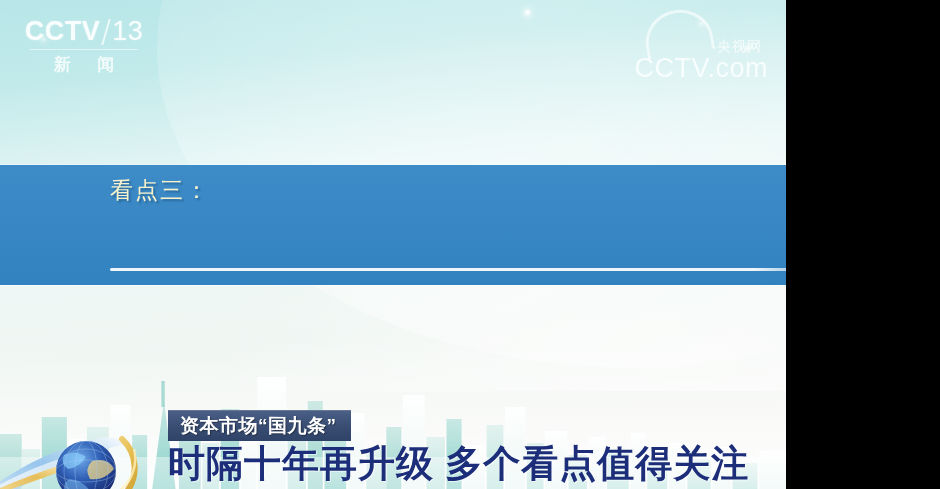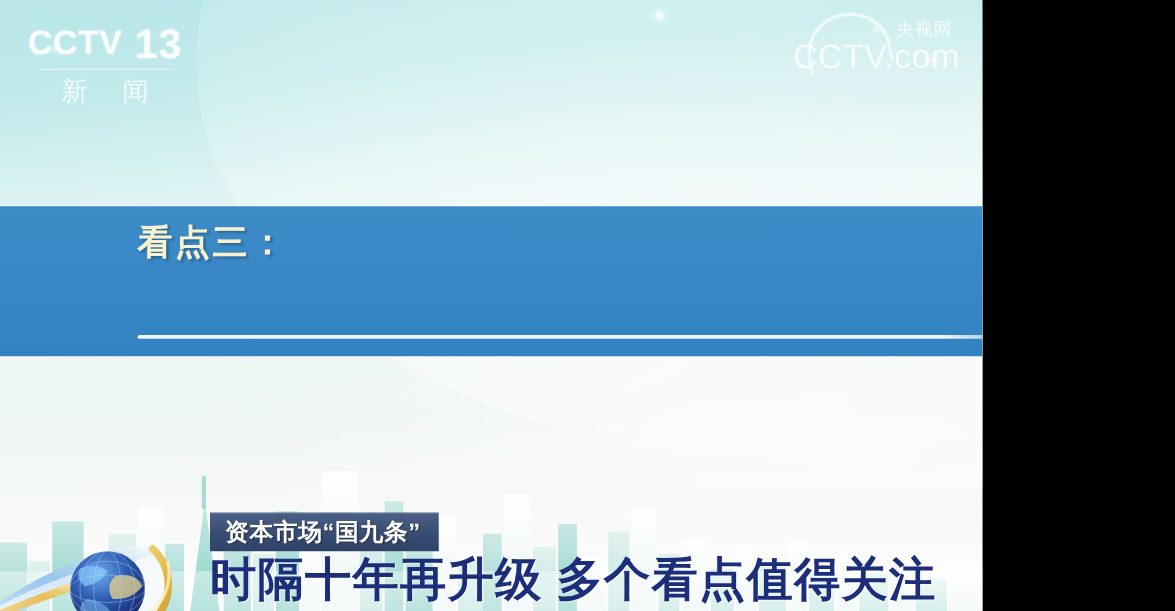--- a/index.html
+++ b/index.html
@@ -104,52 +104,53 @@
   }
   #cctv-logo .slash {
     display: inline-block;
     width: 2px;
     height: 26px;
     background: rgba(255,255,255,.75);
     transform: skewX(-16deg);
     margin: 0 1px;
   }
   #cctv-logo .num {
-    font-size: 33px;
-    font-weight: bold;
+    font-size: 27px;
+    font-weight: normal;
   }
   #cctv-logo .rule {
     height: 1px;
     background: rgba(255,255,255,.55);
     margin: 4px 6px 3px 6px;
   }
   #cctv-logo .row2 {
-    font-size: 21px;
+    font-size: 17px;
     letter-spacing: 11px;
     text-indent: 11px;
-    font-weight: normal;
+    font-weight: bold;
     color: rgba(255,255,255,0.80);
   }
 
   
   #cctv-com {
     position: absolute;
     right: 18px;
     top: 16px;
     color: rgba(255,255,255,0.78);
     user-select: none;
     text-align: right;
   }
   #cctv-com .wm-top {
     font-size: 14px;
     font-weight: normal;
     letter-spacing: 1px;
     line-height: 1;
     margin-right: 6px;
     margin-bottom: 2px;
+    margin-top: 23px;
   }
   #cctv-com .wm-main {
     font-size: 27px;
     font-weight: normal;
     letter-spacing: .5px;
     line-height: 1;
   }
   #cctv-com .wm-arc {
     position: absolute;
     right: 56px;
@@ -169,22 +170,22 @@
     top: 165px;
     width: 100%;
     height: 120px;
     background: linear-gradient(to bottom, #3d8cc8 0%, #3887c4 55%, #3182bf 100%);
     box-shadow: 0 1px 0 rgba(255,255,255,.55), 0 -1px 0 rgba(255,255,255,.35);
   }
   #banner-line1 {
     position: absolute;
     left: 110px;
     top: 10px;
-    font-size: 28px;
-    font-weight: bold;
+    font-size: 23px;
+    font-weight: normal;
     color: #f7f2cd;
     letter-spacing: 2px;
     text-shadow: 2px 2px 2px rgba(20,60,95,.45);
     white-space: nowrap;
   }
   #banner-line2 {
     position: absolute;
     left: 175px;
     top: 52px;
     font-size: 30px;

